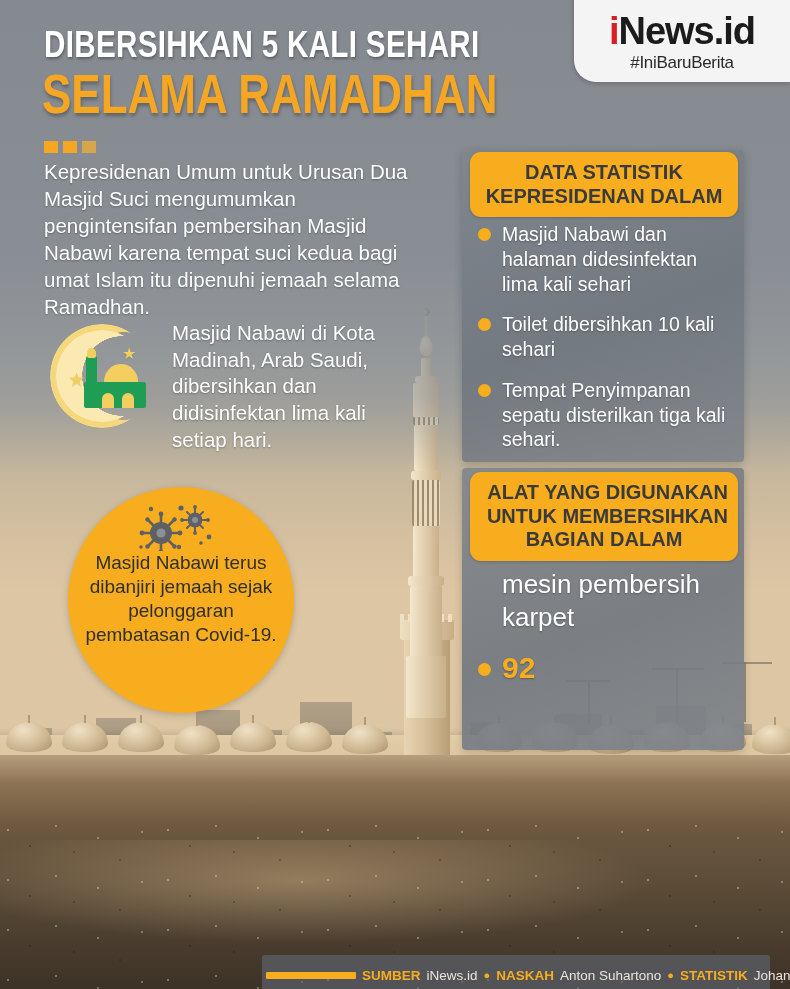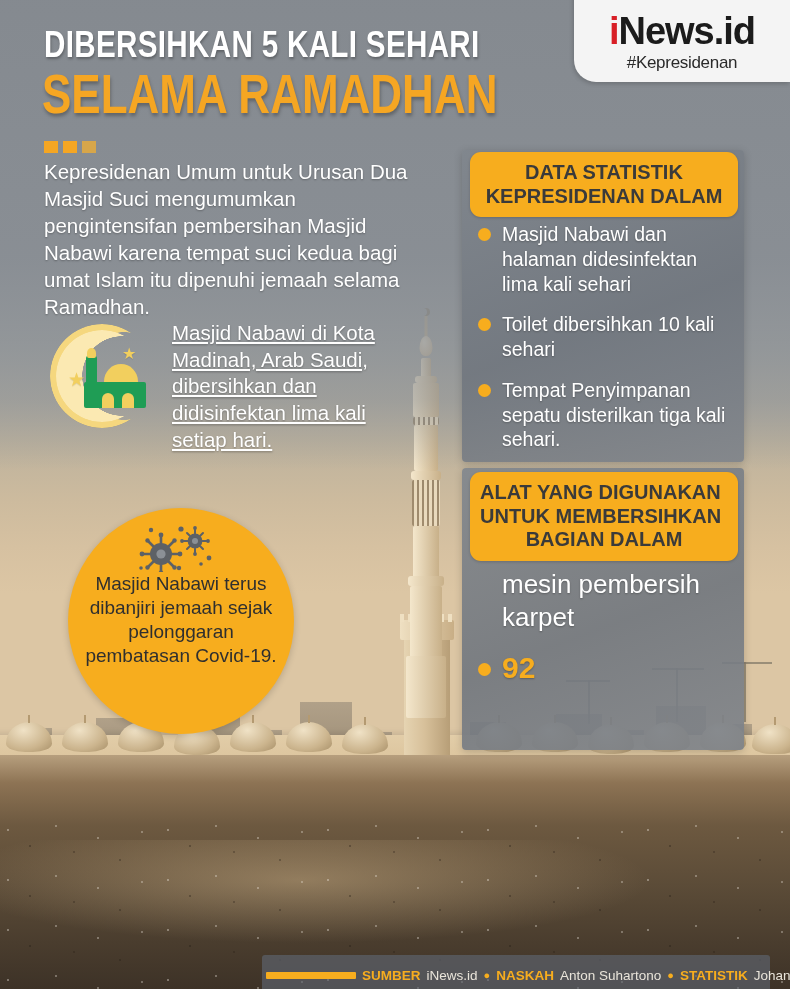--- a/index.html
+++ b/index.html
@@ -186,26 +186,25 @@
     background:#f2cf5e;border-radius:50% 50% 8% 8% / 80% 80% 20% 20%;}
   .msq-min{position:absolute;left:2px;bottom:14px;width:11px;height:38px;background:#1f9d55;border-radius:2px;}
   .msq-min-top{position:absolute;left:3px;bottom:50px;width:9px;height:10px;background:#f2cf5e;border-radius:50% 50% 20% 20%;}
   .msq-arch{position:absolute;bottom:0;width:12px;height:15px;background:#f2cf5e;border-radius:6px 6px 0 0;}
   .star{position:absolute;color:#f2cf5e;font-size:19px;line-height:1;text-shadow:0 1px 1px rgba(0,0,0,.12);}
 
   .moon-text{
     position:absolute;left:172px;top:320px;width:250px;
     font-size:20.5px;line-height:1.3;color:#ffffff;
     text-shadow:0 1px 2px rgba(0,0,0,.30);
-    text-decoration:underline;
   }
 
   
   .circle{
-    position:absolute;left:68px;top:508px;width:226px;height:226px;border-radius:50%;
+    position:absolute;left:68px;top:487px;width:226px;height:226px;border-radius:50%;
     background:#f7ad1e;
     box-shadow:0 2px 7px rgba(0,0,0,.18);
     display:flex;flex-direction:column;align-items:center;
     padding-top:64px;box-sizing:border-box;
   }
   .circle-text{
     font-size:19px;line-height:1.26;color:#2f2f2f;text-align:center;width:210px;
   }
   .virus-ico{position:absolute;left:50%;top:16px;transform:translateX(-50%);width:92px;height:48px;}
 
@@ -221,21 +220,21 @@
 
   .cap{
     position:absolute;left:470px;
     background:#f7ad1e;border-radius:11px;
     color:#3a3a3a;font-weight:bold;font-size:20px;line-height:1.18;
     text-align:center;padding:9px 6px;box-sizing:border-box;
     box-shadow:0 1px 3px rgba(0,0,0,.18);
   }
   .cap-a{top:152px;width:268px;}
   .cap-b{top:472px;width:268px;padding:9px 10px;}
-  .cap-b .l{display:block;text-align:left;}
+  .cap-b .l{display:block;text-align:right;}
   .cap-b .l.c{text-align:center;}
 
   .bullets{position:absolute;left:478px;width:260px;}
   .bul{position:relative;padding-left:24px;margin-bottom:16px;
     font-size:19.5px;line-height:1.27;color:#ffffff;
     text-shadow:0 1px 2px rgba(0,0,0,.28);}
   .bul::before{content:"";position:absolute;left:0;top:6px;width:13px;height:13px;
     border-radius:50%;background:#f7ad1e;}
   .bullets-a{top:222px;}
 
@@ -333,21 +332,21 @@
 
     <div class="ground"></div>
     <div class="plaza-sheen"></div>
     <div class="crowd"></div>
   </div>
 
   <div class="hdr-wash"></div>
 
   <div class="logo-panel">
     <div class="logo-main"><span class="i">i</span><span>News.id</span></div>
-    <div class="logo-tag">#Kepresidenan</div>
+    <div class="logo-tag">#IniBaruBerita</div>
   </div>
 
   <div class="title1">DIBERSIHKAN 5 KALI SEHARI</div>
   <div class="title2">SELAMA RAMADHAN</div>
 
   <div class="sq-row">
     <span class="sq"></span>
     <span class="sq"></span>
     <span class="sq dim"></span>
   </div>

